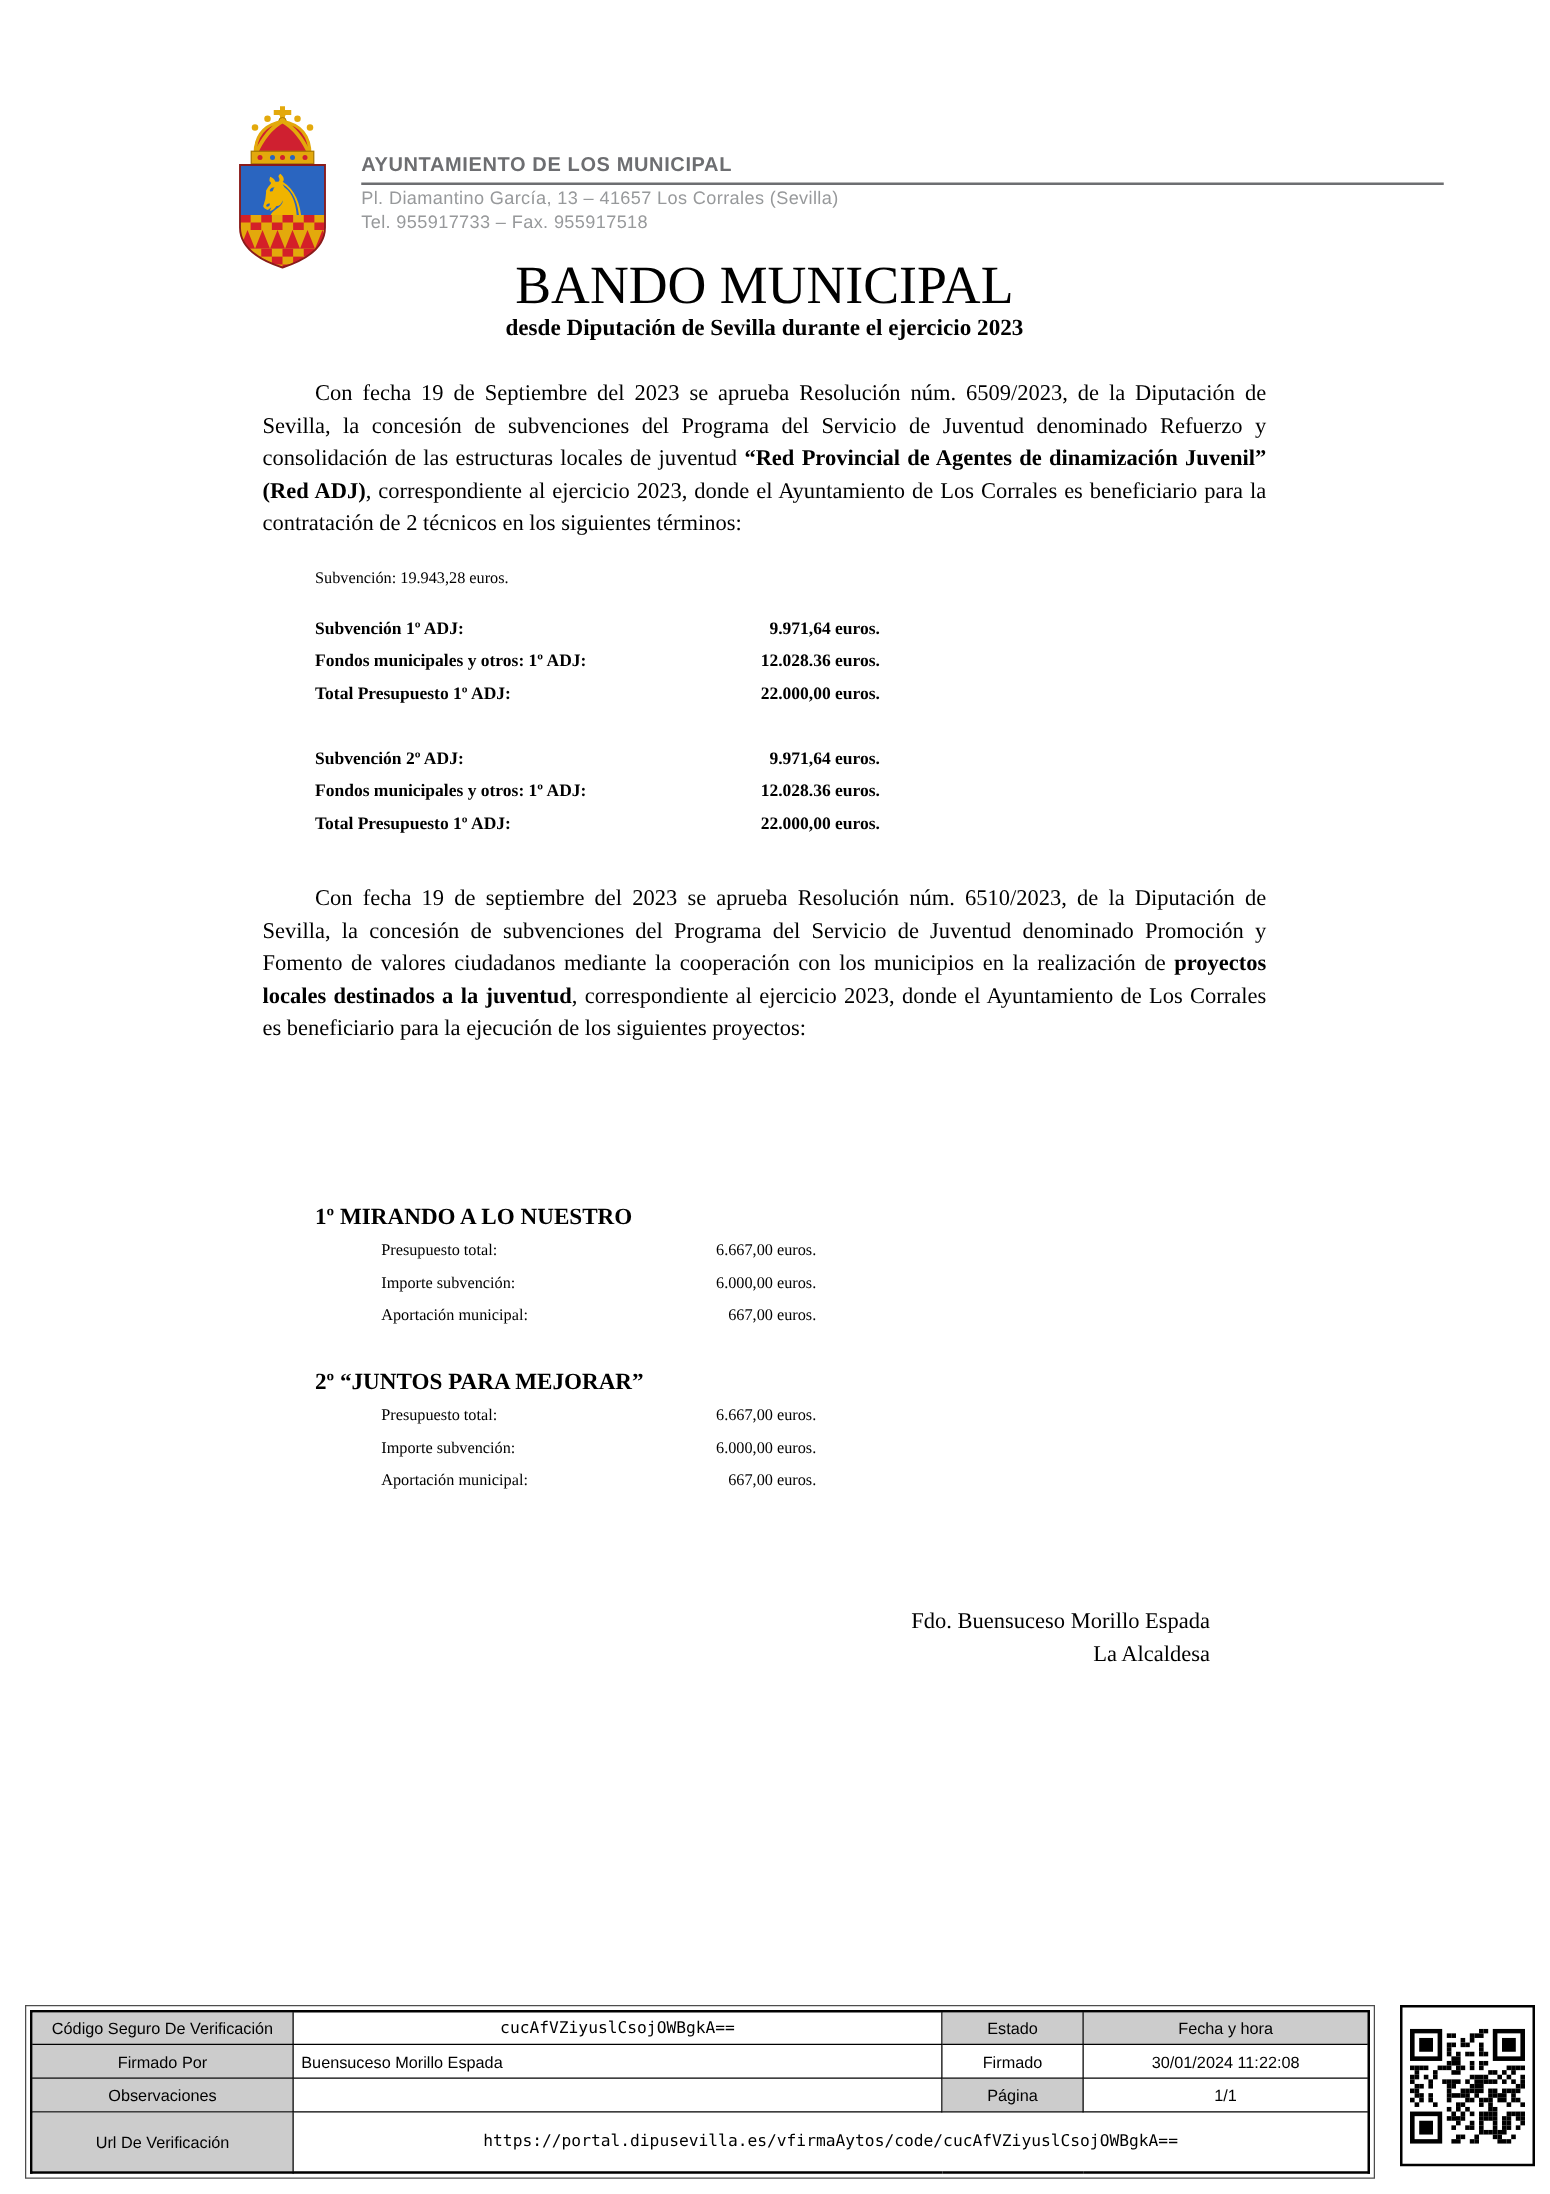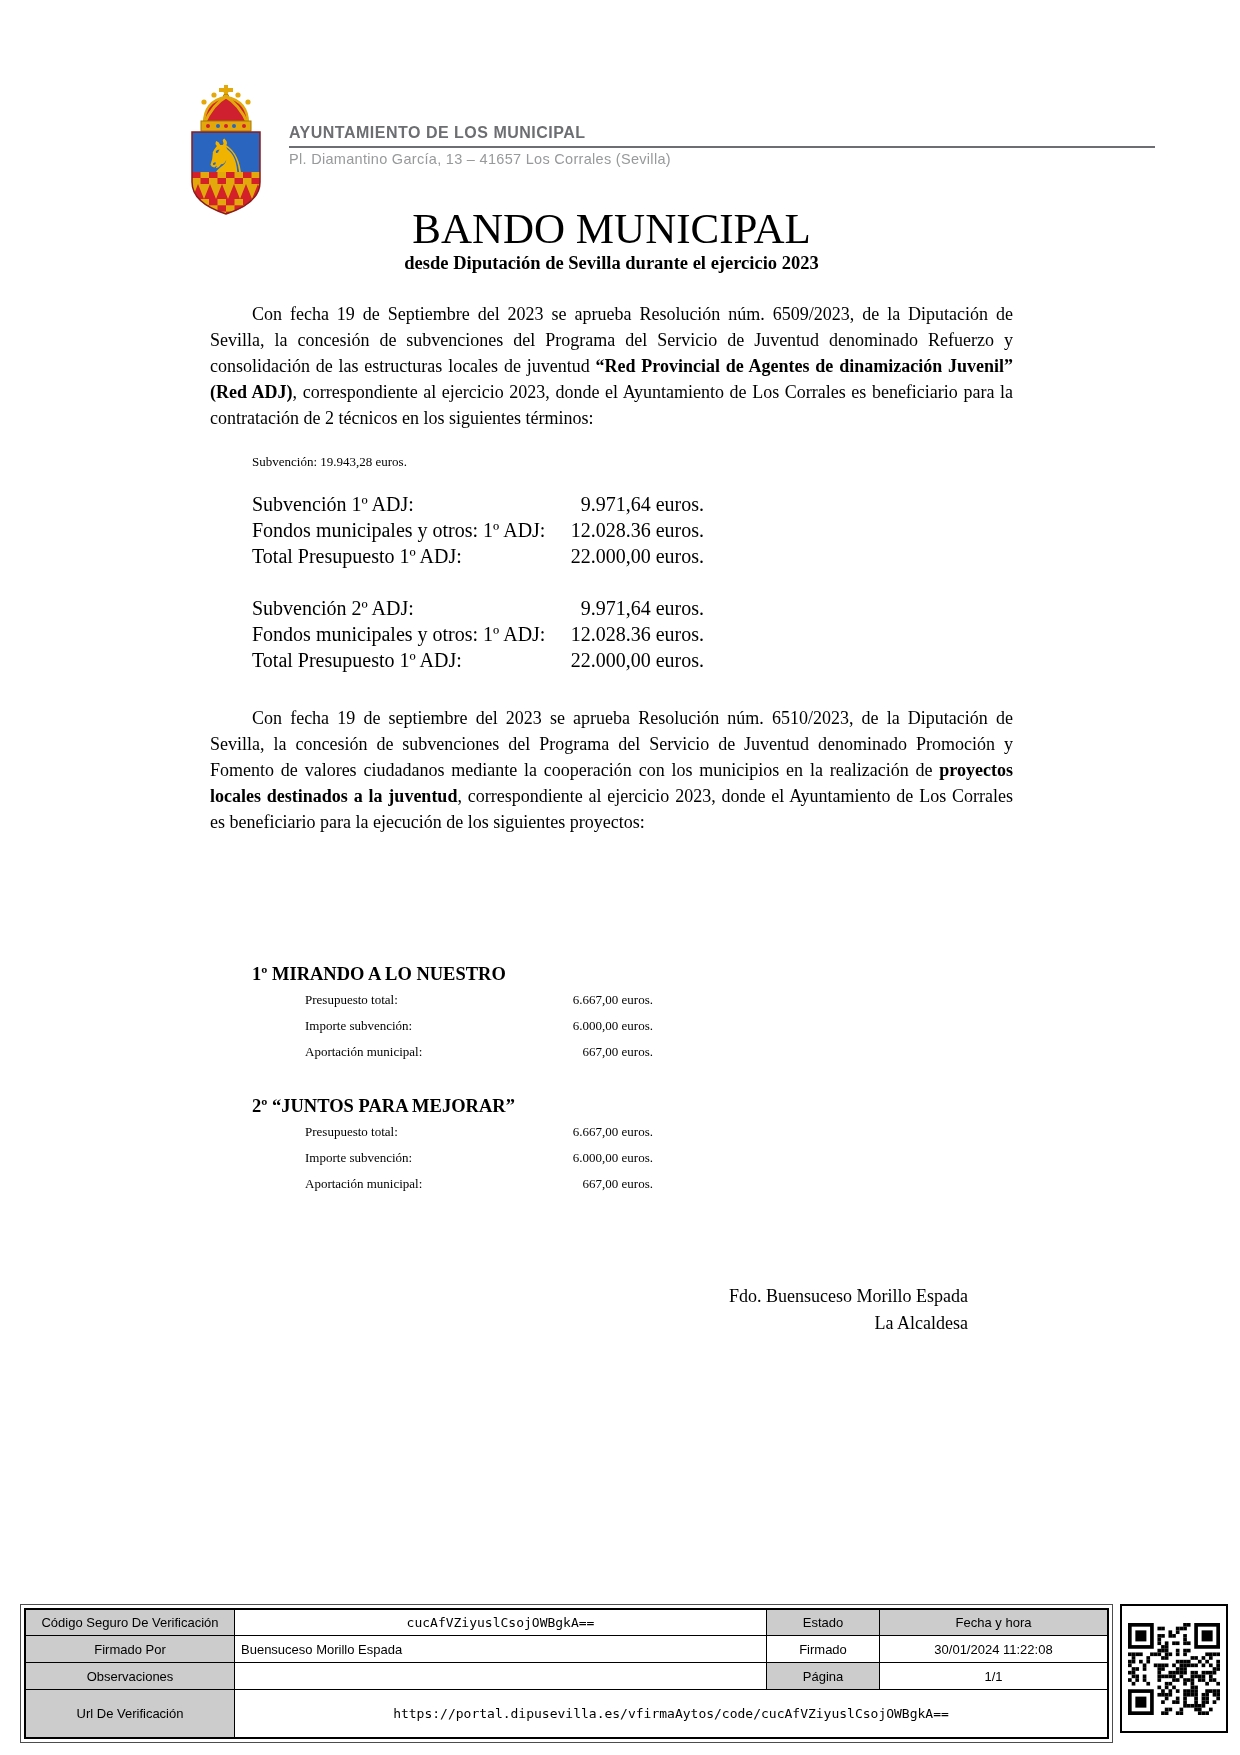--- a/index.html
+++ b/index.html
@@ -22,35 +22,35 @@
   .doc-sub.first { margin-top:5px; }
   .para { text-align:justify; font-size:18px; line-height:26px; text-indent:42px; }
   .p-intro { margin-top:46px; }
   .p1 { margin-top:26px; }
   .p2 { margin-top:32px; }
   .b { font-weight:bold; }
   .sub-total { margin-top:14px; margin-left:42px; font-weight:normal;
     font-size:13px; line-height:26px; }
   .amt-block1 { margin-top:16px; }
   .amt-block2 { margin-top:26px; }
-  .amt-row { display:flex; margin-left:42px; width:452px; font-weight:normal;
-    font-size:20px; line-height:26px; }
+  .amt-row { display:flex; margin-left:42px; width:452px; font-weight:bold;
+    font-size:14px; line-height:26px; }
   .amt-label { flex:1; }
   .amt-value { width:152px; text-align:right; }
   .proj-head { margin-left:42px; font-weight:bold; font-size:18.5px; line-height:26px; }
   .proj1 { margin-top:126px; }
   .proj2 { margin-top:28px; }
   .proj-row { display:flex; margin-left:95px; width:348px; font-size:13px; line-height:26px; }
   .proj-label { flex:1; }
   .proj-value { width:152px; text-align:right; }
   .signature { margin-top:86px; text-align:right; font-size:18px;
     line-height:27px; transform:translateX(-45px); }
   
   .footer { position:absolute; left:20px; top:1604px; width:1208px;
-    display:flex; gap:7px; font-family:"Liberation Sans", sans-serif; }
+    display:flex; gap:20px; font-family:"Liberation Sans", sans-serif; }
   .ftable-frame { flex:1; border:1px solid #4d4d4d; padding:3px; background:#fff; }
   .vtable { width:100%; height:131px; border-collapse:collapse; border:2px solid #000;
     table-layout:fixed; }
   .vtable td { border:1px solid #000; font-size:13px; padding:1px 6px; overflow:hidden;
     white-space:nowrap; }
   .vtable td.lbl { background:#cccccc; text-align:center; }
   .vtable td.mono { font-family:"DejaVu Sans Mono", monospace; text-align:center; font-size:13px; }
   .vtable td.val-c { text-align:center; }
   .c1 { width:196px; } .c2 { width:auto; } .c3 { width:100px; } .c4 { width:215px; }
   .r-sm { height:26px; } .r-lg { height:47px; }
@@ -117,20 +117,21 @@
           <rect x="46" y="127.6" width="8.5" height="6.3" fill="#d42028"></rect>
           <rect x="63" y="127.6" width="8.5" height="6.3" fill="#d42028"></rect>
       </g>
     </g>
     <path d="M12,48 H80 V98 Q80,119 46,130 Q12,119 12,98 Z" fill="none" stroke="#8a1b1b" stroke-width="1.5"></path>
   </svg>
 
   <div class="hdr-text">
     <div class="hdr-org">AYUNTAMIENTO DE LOS MUNICIPAL</div>
     <div class="hdr-addr">Pl. Diamantino García, 13 – 41657 Los Corrales (Sevilla)</div>
+    <div class="hdr-tel">Tel. 955917733 – Fax. 955917518</div>
   </div>
 
   <div class="content">
     <h1 class="doc-title">BANDO MUNICIPAL</h1>
     <div class="doc-sub">desde Diputación de Sevilla durante el ejercicio 2023</div>
 
 
     <p class="para p1"><span>Con fecha 19 de Septiembre del 2023 se aprueba Resolución núm. 6509/2023, de la Diputación de Sevilla, la concesión de subvenciones del Programa del Servicio de Juventud denominado Refuerzo y consolidación de las estructuras locales de juventud </span><span class="b">“Red Provincial de Agentes de dinamización Juvenil” (Red ADJ)</span><span>, correspondiente al ejercicio 2023, donde el Ayuntamiento de Los Corrales es beneficiario para la contratación de 2 técnicos en los siguientes términos:</span></p>
 
     <div class="sub-total">Subvención: 19.943,28 euros.</div>

